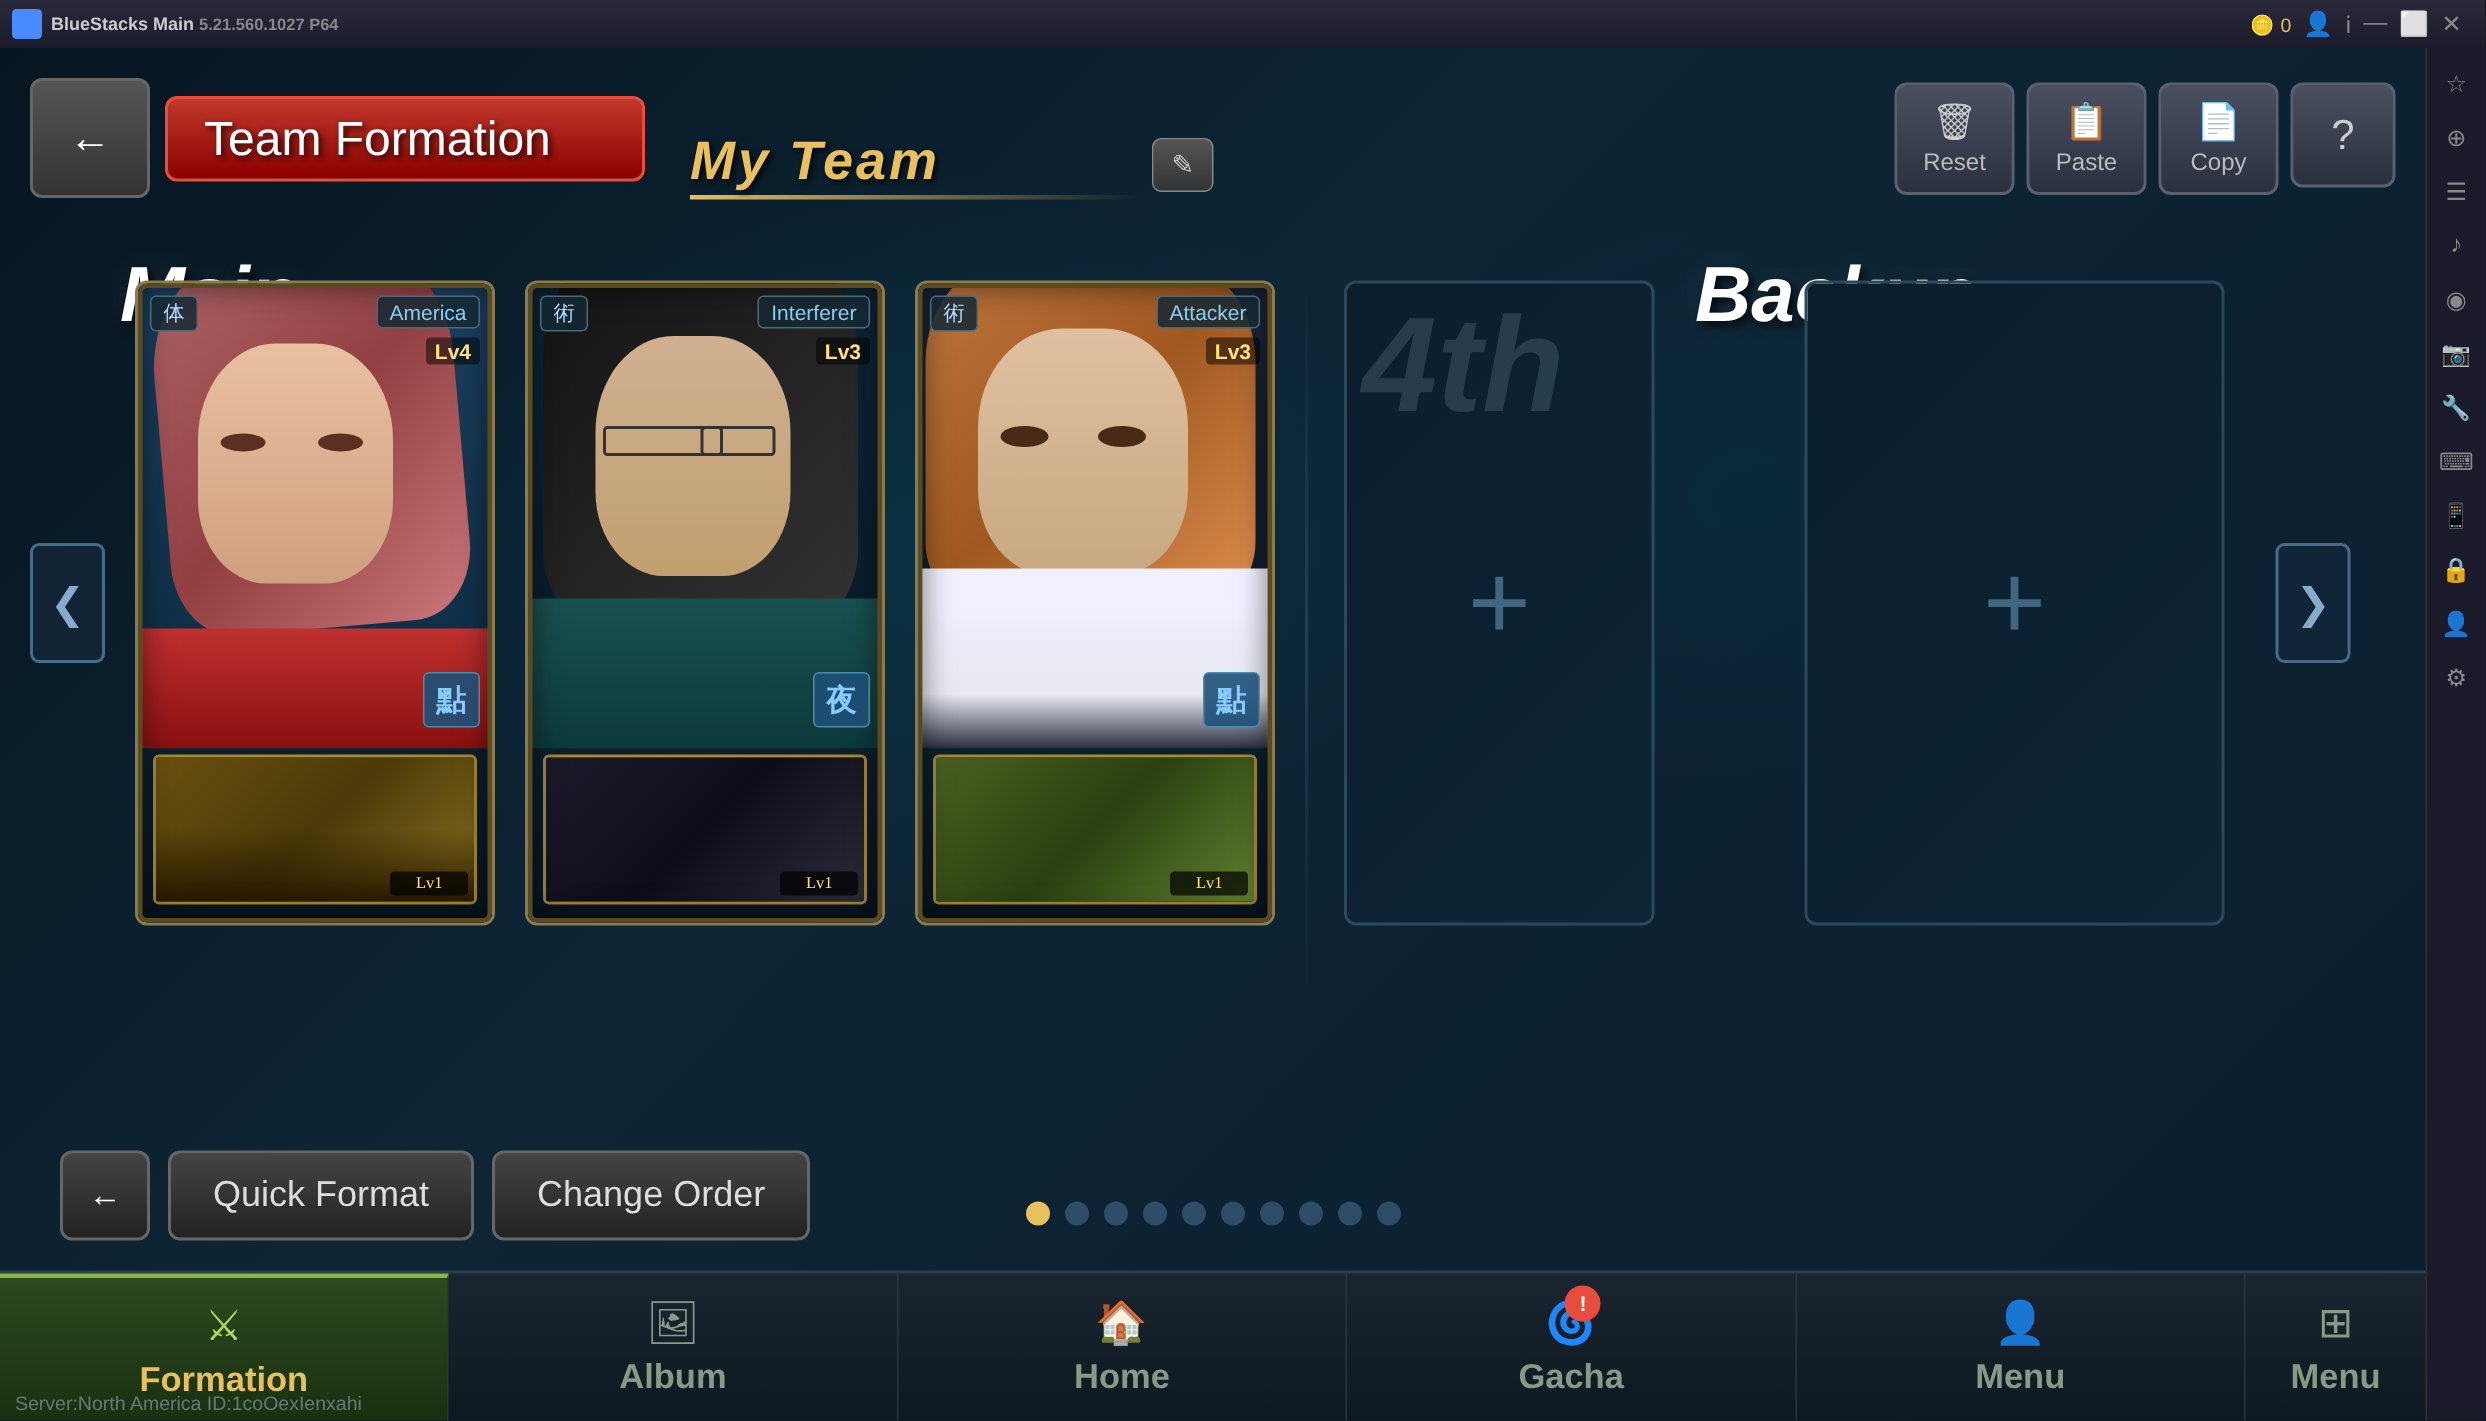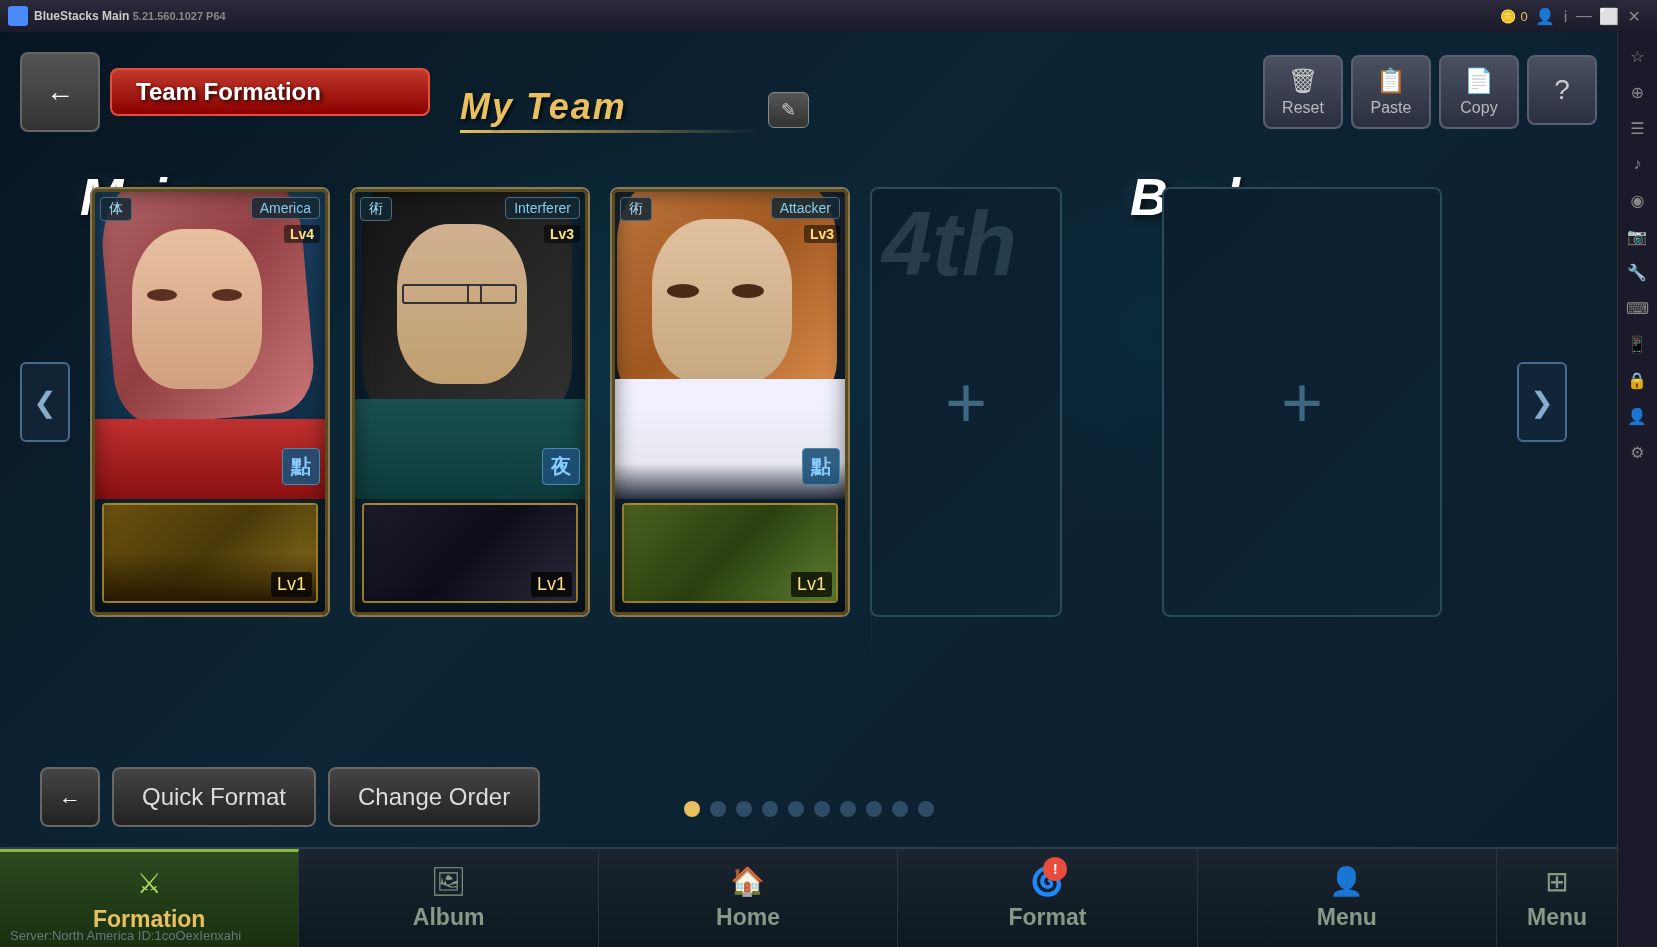--- a/index.html
+++ b/index.html
@@ -126,22 +126,22 @@
       color: #fff;
       font-size: 28px;
     }
 
     .title-badge {
       background: linear-gradient(to bottom, #c0392b, #8b0000);
       border: 2px solid #e74c3c;
       border-radius: 8px;
       padding: 8px 24px;
       color: #fff;
-      font-size: 24px;
-      font-weight: bold;
+      font-size: 32px;
+      font-weight: normal;
       text-shadow: 2px 2px 4px rgba(0,0,0,0.8);
       min-width: 320px;
     }
 
     .team-name-section {
       display: flex;
       align-items: center;
       gap: 8px;
       flex: 1;
       padding: 0 20px;
@@ -354,23 +354,24 @@
       height: 100%;
       background: linear-gradient(135deg, #6a5010, #4a3a08);
       display: flex;
       align-items: flex-end;
       justify-content: flex-end;
       padding: 4px;
     }
     .skill-level {
       background: rgba(0,0,0,0.7);
       color: #ffe080;
-      font-size: 18px;
-      padding: 2px 6px;
+      font-size: 11px;
+      padding: 2px 17px;
       border-radius: 3px;
+      font-family: Liberation Serif, serif;
     }
 
     
     .nav-arrow {
       position: absolute;
       top: 330px;
       background: rgba(20,40,60,0.7);
       border: 2px solid #4a6a8a;
       border-radius: 6px;
       width: 50px;
@@ -669,21 +670,21 @@
       <div class="kanji-badge">點</div>
       <div class="skill-thumb">
         <div class="skill-thumb-inner">
           <div style="position:absolute;inset:0;background:linear-gradient(135deg,#4a6020 0%,#2a4010 50%,#608030 100%);"></div>
           <span class="skill-level" style="position:relative;z-index:1;">Lv1</span>
         </div>
       </div>
       <div class="card-frame"></div>
     </div>
 
-    <div class="card-slot empty-slot" style="position:relative; width:192px; flex-shrink:0;">
+    <div class="card-slot empty-slot" style="position:relative; width:207px; flex-shrink:0;margin-left:26px;">
       <div style="position:absolute;top:10px;left:10px;font-size:90px;font-weight:900;color:rgba(150,180,200,0.2);font-style:italic;line-height:1;">4th</div>
       <span class="plus-icon">+</span>
     </div>
 
     <div style="width:60px;flex-shrink:0;"></div>
 
     <div class="card-slot empty-slot" style="width:280px; flex-shrink:0;">
       <span class="plus-icon">+</span>
     </div>
 
@@ -717,21 +718,21 @@
       <span class="tab-icon">🖼</span>
       <span class="tab-label">Album</span>
     </div>
     <div class="nav-tab">
       <span class="tab-icon">🏠</span>
       <span class="tab-label">Home</span>
     </div>
     <div class="nav-tab">
       <div class="notification-badge">!</div>
       <span class="tab-icon">🌀</span>
-      <span class="tab-label">Format</span>
+      <span class="tab-label">Gacha</span>
     </div>
     <div class="nav-tab">
       <span class="tab-icon">👤</span>
       <span class="tab-label">Menu</span>
     </div>
     <div class="nav-tab" style="max-width:120px;">
       <span class="tab-icon">⊞</span>
       <span class="tab-label">Menu</span>
     </div>
   </div>

